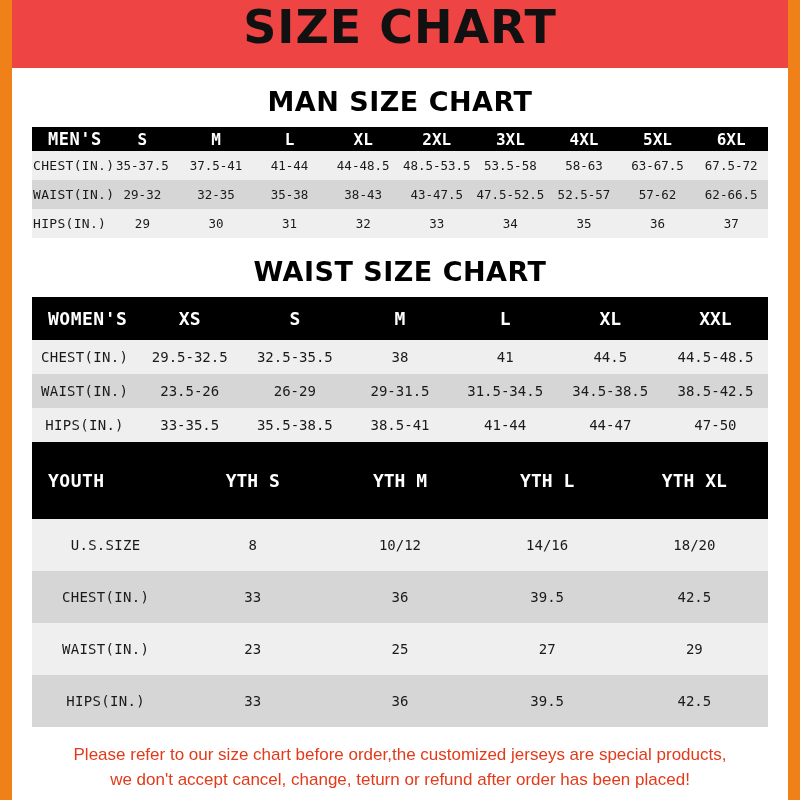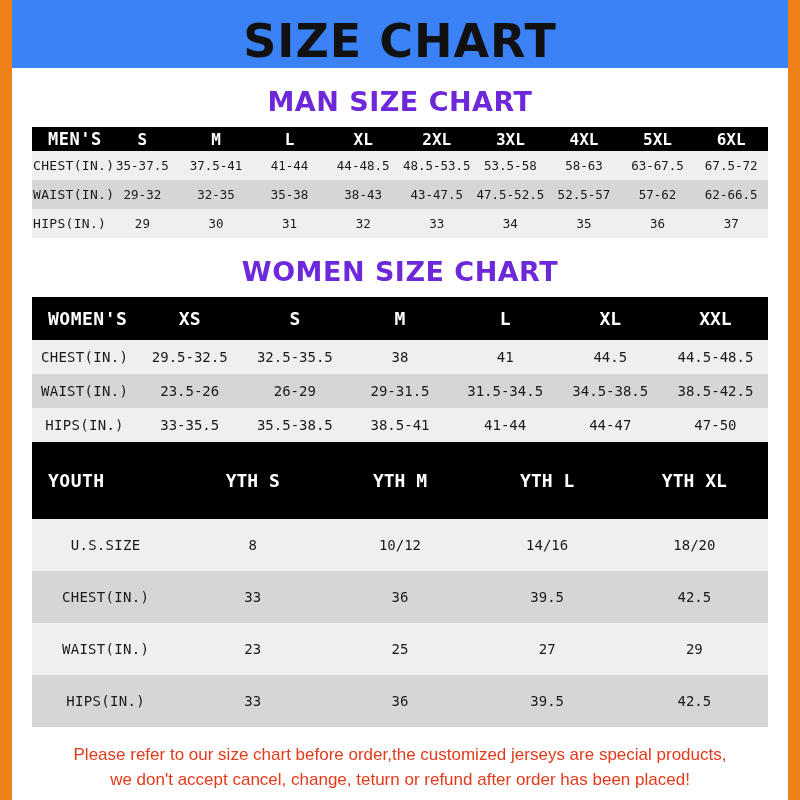--- a/index.html
+++ b/index.html
@@ -17,41 +17,41 @@
     position: relative;
     width: 800px;
     height: 800px;
     box-sizing: border-box;
     border-left: 12px solid #f08018;
     border-right: 12px solid #f08018;
     background: #ffffff;
   }
   .banner {
     height: 68px;
-    background: #3b82f6;
+    background: #ef4444;
     display: flex;
-    align-items: flex-end;
+    align-items: flex-start;
     justify-content: center;
   }
   .banner-title {
     font-family: "DejaVu Sans", sans-serif;
     font-weight: bold;
     font-size: 46px;
     letter-spacing: 1px;
     color: #111111;
   }
   .content {
     padding: 0 20px;
   }
   .section-title {
     text-align: center;
     font-family: "DejaVu Sans", sans-serif;
     font-weight: bold;
     font-size: 27px;
-    color: #6d28d9;
+    color: #000000;
     margin: 18px 0 10px 0;
     letter-spacing: 0.5px;
   }
   table.size-table {
     width: 100%;
     border-collapse: collapse;
     table-layout: fixed;
   }
   table.size-table thead tr {
     background: #000000;
@@ -169,21 +169,21 @@
           <td>32</td>
           <td>33</td>
           <td>34</td>
           <td>35</td>
           <td>36</td>
           <td>37</td>
         </tr>
       </tbody>
     </table>
 
-    <div class="section-title">WOMEN SIZE CHART</div>
+    <div class="section-title">WAIST SIZE CHART</div>
     <table class="size-table women">
       <thead>
         <tr>
           <th class="rowhead">WOMEN'S</th>
           <th>XS</th>
           <th>S</th>
           <th>M</th>
           <th>L</th>
           <th>XL</th>
           <th>XXL</th>

